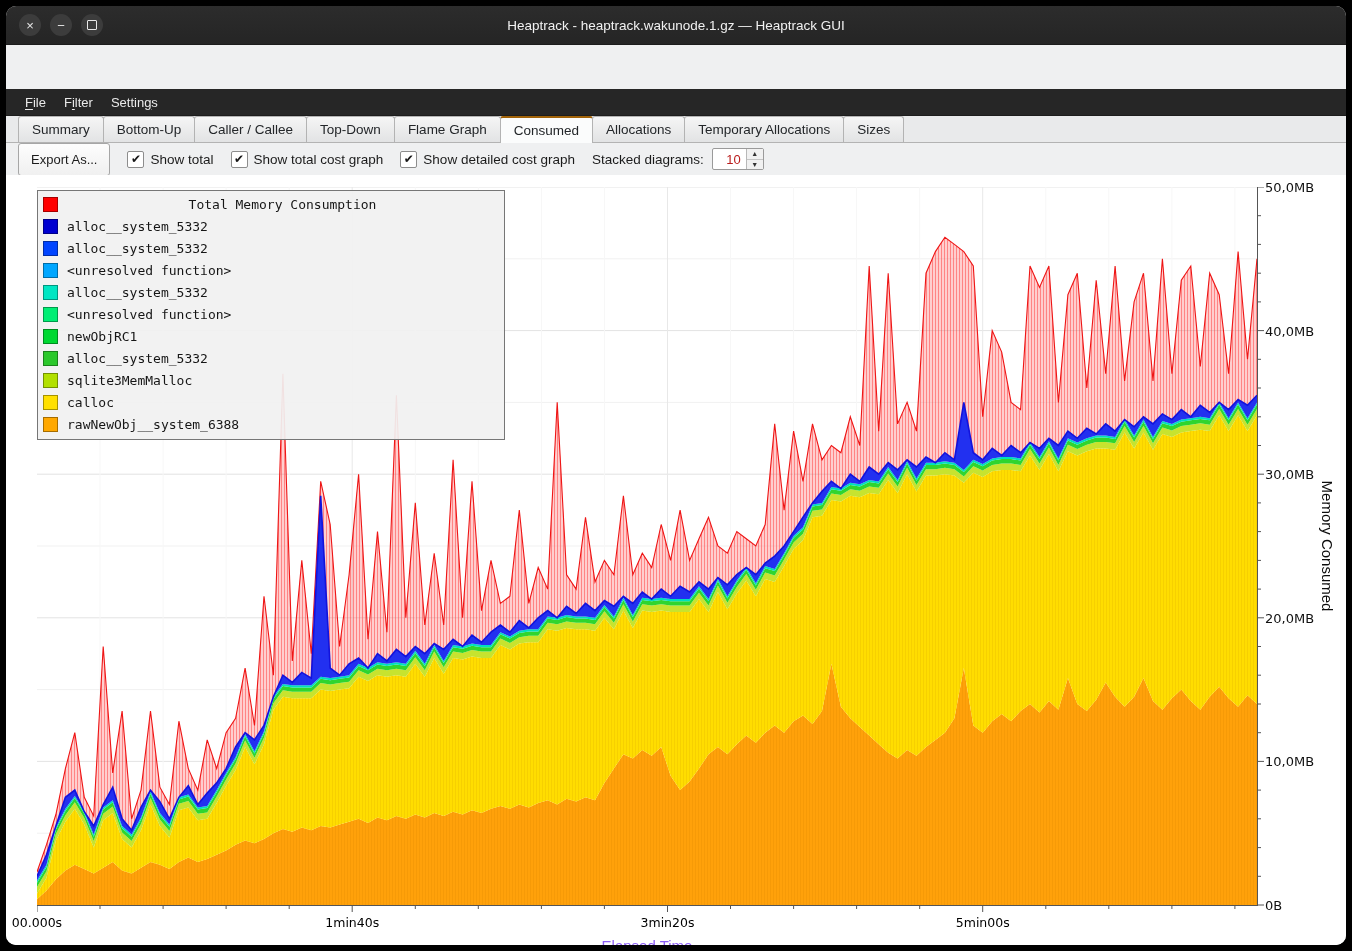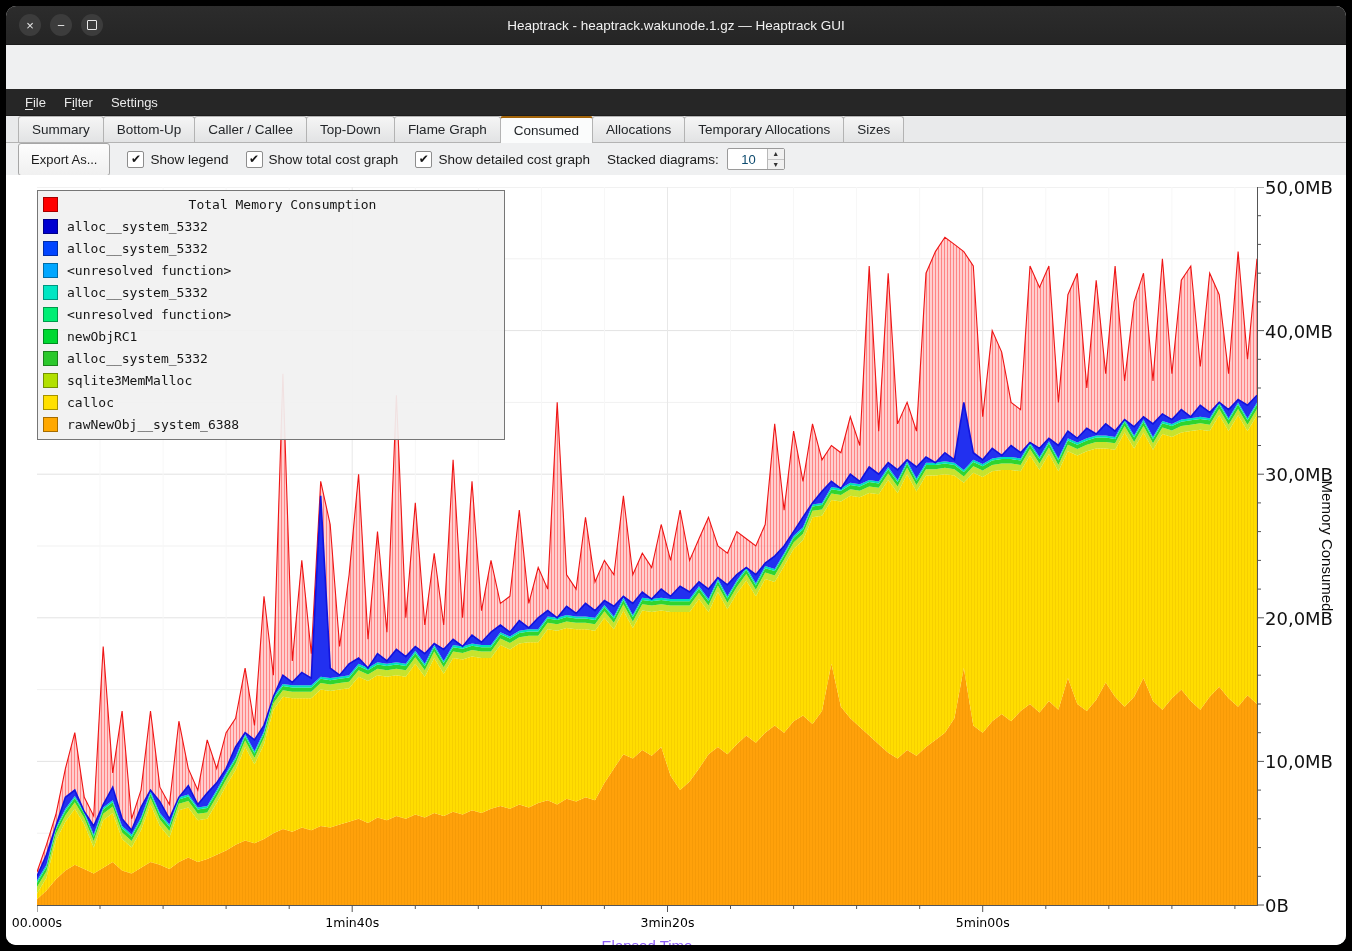--- a/index.html
+++ b/index.html
@@ -38,30 +38,30 @@
   .toolbar{height:32px;background:#eff0f1;display:flex;align-items:center;gap:17px;
            padding:0 12px;flex:0 0 auto;font-size:13.5px;color:#1b1b1b;}
   .btn{padding:8px 12px;border:1px solid #a6a6a6;border-radius:3px;
        background:linear-gradient(#fdfdfd,#f0f0f0);font-size:13px;color:#1b1b1b;}
   .cb{display:flex;align-items:center;gap:6px;}
   .cbbox{width:15px;height:15px;border:1px solid #8d8d8d;border-radius:2px;background:#fff;
          display:flex;align-items:center;justify-content:center;font-size:12px;color:#161616;}
   .spin{display:flex;border:1px solid #9a9a9a;border-radius:2px;background:#fff;height:22px;
         box-sizing:border-box;margin-left:2px;}
   .spin-val{width:28px;display:flex;align-items:center;justify-content:flex-end;
-            padding-right:11px;font-size:13px;color:#0c4a6e;}
+            padding-right:5px;font-size:13px;color:#b91c1c;}
   .spin-btns{width:16px;border-left:1px solid #b8b8b8;display:flex;flex-direction:column;}
   .spin-btn{flex:1;display:flex;align-items:center;justify-content:center;font-size:7px;
             color:#333;background:#f1f1f1;}
   .spin-btn.down{border-top:1px solid #c4c4c4;}
 
   
   #chart-region{flex:1;background:#fff;position:relative;overflow:hidden;}
   #plot-svg{position:absolute;left:31px;top:12px;}
-  .ylab{position:absolute;left:1259px;transform:translateY(-50%);font-size:18px;color:#111;
+  .ylab{position:absolute;left:1259px;transform:translateY(-50%);font-size:13px;color:#111;
         font-family:"DejaVu Sans",sans-serif;white-space:nowrap;}
   .xlab{position:absolute;top:740px;transform:translateX(-50%);font-size:12.5px;color:#000000;
         font-family:"DejaVu Sans",sans-serif;white-space:nowrap;}
   .axis-title-x{position:absolute;left:641px;top:762px;transform:translateX(-50%);
                 font-size:15px;color:#8b5cf6;}
   .axis-title-y{position:absolute;left:1313px;top:371px;transform:translateY(-50%);
                 writing-mode:vertical-rl;font-size:15px;color:#0c0c0c;}
 
   
   .legend{position:absolute;left:31px;top:15px;width:468px;box-sizing:border-box;
@@ -108,21 +108,21 @@
       <div class="tab active">Consumed</div>
       <div class="tab">Allocations</div>
       <div class="tab">Temporary Allocations</div>
       <div class="tab">Sizes</div>
     </div>
 
     <div class="toolbar">
       <button class="btn">Export As...</button>
       <label class="cb">
         <span class="cbbox">✔</span>
-        <span>Show legend</span>
+        <span>Show total</span>
       </label>
       <label class="cb">
         <span class="cbbox">✔</span>
         <span>Show total cost graph</span>
       </label>
       <label class="cb">
         <span class="cbbox">✔</span>
         <span>Show detailed cost graph</span>
       </label>
       <label class="cb">

